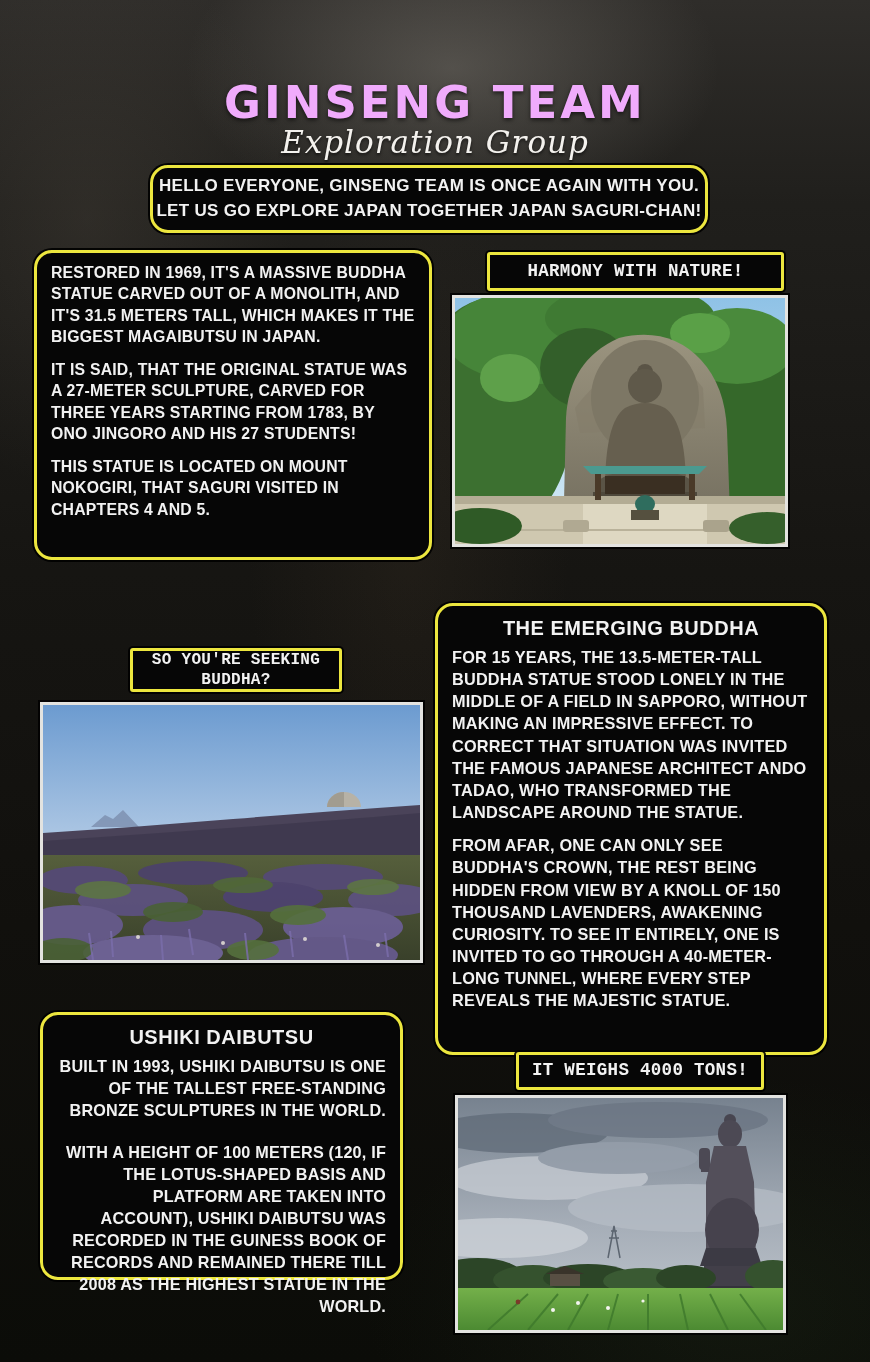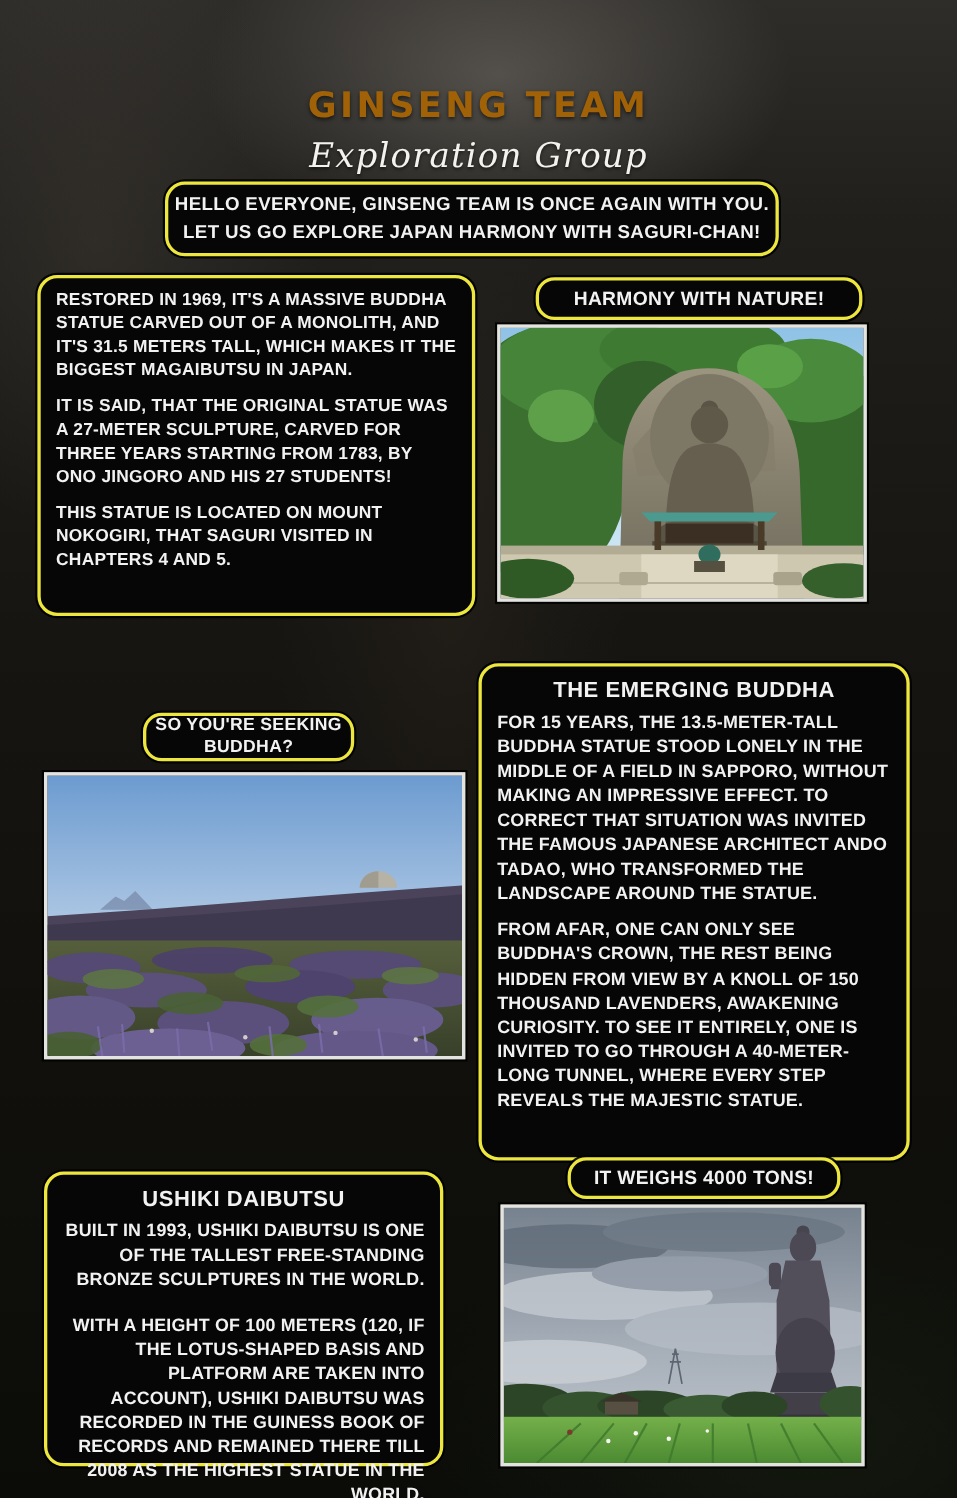--- a/index.html
+++ b/index.html
@@ -14,37 +14,37 @@
       radial-gradient(430px 250px at 52% 5%, rgba(145,140,132,.40), rgba(0,0,0,0) 62%),
       radial-gradient(320px 420px at 10% 16%, rgba(92,84,74,.26), rgba(0,0,0,0) 65%),
       radial-gradient(230px 520px at 47% 40%, rgba(90,72,52,.16), rgba(0,0,0,0) 70%),
       radial-gradient(520px 320px at 85% 96%, rgba(44,64,36,.22), rgba(0,0,0,0) 72%),
       linear-gradient(#2f2d2a 0%, #201f1c 15%, #161512 42%, #11100d 68%, #0b0c08 100%);
   }
   .comic{font-weight:700;letter-spacing:.3px;}
   .page-title{
     position:absolute;left:0;top:76px;width:870px;text-align:center;
     font-family:"DejaVu Sans","Liberation Sans",sans-serif;
-    font-size:32px;font-weight:800;letter-spacing:3px;color:#a16207;
+    font-size:45px;font-weight:800;letter-spacing:3px;color:#f0abfc;
     text-shadow:0 2px 4px rgba(0,0,0,.6);
   }
   .page-subtitle{
     position:absolute;left:0;top:124px;width:870px;text-align:center;
     font-family:"DejaVu Serif","Liberation Serif",serif;font-style:italic;
     font-size:31px;color:#f4f2ee;letter-spacing:1px;
     text-shadow:0 2px 3px rgba(0,0,0,.6);
   }
   .box{
     position:absolute;background:#060606;border:3px solid #ece63e;
     box-shadow:0 0 0 2px rgba(0,0,0,.9);box-sizing:border-box;
   }
   .bubble{border-radius:18px;display:flex;flex-direction:column;justify-content:center;
     text-align:center;font-size:17px;line-height:1.45;}
-  .label{border-radius:17px;display:flex;flex-direction:column;justify-content:center;
-    text-align:center;font-size:17.5px;line-height:1.25;}
+  .label{border-radius:3px;display:flex;flex-direction:column;justify-content:center;
+    text-align:center;font-size:17.5px;line-height:1.25;font-family:Liberation Mono, monospace;}
   .panel{border-radius:18px;padding:9px 14px 12px;}
   .panel-title{text-align:center;font-size:20px;margin:2px 0 6px;letter-spacing:.5px;}
   .body-text{font-size:15.8px;line-height:1.36;margin:0 0 11px;letter-spacing:.2px;}
   .panel-ushiki .body-text{font-size:16.2px;margin-bottom:20px;text-align:right;}
   .photo{
     position:absolute;border:3px solid #e3e3e0;box-shadow:0 0 0 2px rgba(0,0,0,.85);
     box-sizing:border-box;overflow:hidden;background:#777;
   }
   .photo svg{display:block;}
 </style>
@@ -52,21 +52,21 @@
 <body>
 
 <div class="page">
   <div class="bg"></div>
 
   <div class="page-title">GINSENG TEAM</div>
   <div class="page-subtitle">Exploration Group</div>
 
   <div class="box bubble comic" style="left:150px;top:165px;width:558px;height:68px;">
     <div>HELLO EVERYONE, GINSENG TEAM IS ONCE AGAIN WITH YOU.</div>
-    <div>LET US GO EXPLORE JAPAN HARMONY WITH SAGURI-CHAN!</div>
+    <div>LET US GO EXPLORE JAPAN TOGETHER JAPAN SAGURI-CHAN!</div>
   </div>
 
   <div class="box panel comic" style="left:34px;top:250px;width:398px;height:310px;">
     <p class="body-text">RESTORED IN 1969, IT'S A MASSIVE BUDDHA STATUE CARVED OUT OF A MONOLITH, AND IT'S 31.5 METERS TALL, WHICH MAKES IT THE BIGGEST MAGAIBUTSU IN JAPAN.</p>
     <p class="body-text">IT IS SAID, THAT THE ORIGINAL STATUE WAS A 27-METER SCULPTURE, CARVED FOR THREE YEARS STARTING FROM 1783, BY ONO JINGORO AND HIS 27 STUDENTS!</p>
     <p class="body-text">THIS STATUE IS LOCATED ON MOUNT NOKOGIRI, THAT SAGURI VISITED IN CHAPTERS 4 AND 5.</p>
   </div>
 
   <div class="box label comic" style="left:487px;top:252px;width:297px;height:39px;">
     <div>HARMONY WITH NATURE!</div>
@@ -118,21 +118,21 @@
       <ellipse cx="190" cy="206" rx="10" ry="9" fill="#2f6d5e"></ellipse>
       <rect x="176" y="212" width="28" height="10" fill="#55503f"></rect>
 
       <ellipse cx="25" cy="228" rx="42" ry="18" fill="#2f5a26"></ellipse>
       <ellipse cx="312" cy="230" rx="38" ry="16" fill="#355f2b"></ellipse>
       <rect x="108" y="222" width="26" height="12" rx="3" fill="#b0a992"></rect>
       <rect x="248" y="222" width="26" height="12" rx="3" fill="#aaa38c"></rect>
     </svg>
   </div>
 
-  <div class="box label comic" style="left:130px;top:648px;width:192px;height:44px;font-size:16px;">
+  <div class="box label comic" style="left:130px;top:648px;width:212px;height:44px;font-size:16px;">
     <div>SO YOU'RE SEEKING</div>
     <div>BUDDHA?</div>
   </div>
 
   <div class="box panel comic" style="left:435px;top:583px;width:392px;height:452px;margin-top:20px;">
     <div class="panel-title">THE EMERGING BUDDHA</div>
     <p class="body-text" style="font-size:16.3px;">FOR 15 YEARS, THE 13.5-METER-TALL BUDDHA STATUE STOOD LONELY IN THE MIDDLE OF A FIELD IN SAPPORO, WITHOUT MAKING AN IMPRESSIVE EFFECT. TO CORRECT THAT SITUATION WAS INVITED THE FAMOUS JAPANESE ARCHITECT ANDO TADAO, WHO TRANSFORMED THE LANDSCAPE AROUND THE STATUE.</p>
     <p class="body-text" style="font-size:16.3px;">FROM AFAR, ONE CAN ONLY SEE BUDDHA'S CROWN, THE REST BEING HIDDEN FROM VIEW BY A KNOLL OF 150 THOUSAND LAVENDERS, AWAKENING CURIOSITY. TO SEE IT ENTIRELY, ONE IS INVITED TO GO THROUGH A 40-METER-LONG TUNNEL, WHERE EVERY STEP REVEALS THE MAJESTIC STATUE.</p>
   </div>
 
@@ -193,21 +193,21 @@
       </g>
       <g fill="#efeadf" opacity=".8">
         <circle cx="95" cy="232" r="2"></circle>
           <circle cx="180" cy="238" r="2"></circle>
           <circle cx="262" cy="234" r="2"></circle>
           <circle cx="335" cy="240" r="2"></circle>
       </g>
     </svg>
   </div>
 
-  <div class="box panel comic panel-ushiki" style="left:40px;top:1065px;width:363px;height:268px;">
+  <div class="box panel comic panel-ushiki" style="left:40px;top:1012px;width:363px;height:268px;">
     <div class="panel-title">USHIKI DAIBUTSU</div>
     <p class="body-text">BUILT IN 1993, USHIKI DAIBUTSU IS ONE OF THE TALLEST FREE-STANDING BRONZE SCULPTURES IN THE WORLD.</p>
     <p class="body-text">WITH A HEIGHT OF 100 METERS (120, IF THE LOTUS-SHAPED BASIS AND PLATFORM ARE TAKEN INTO ACCOUNT), USHIKI DAIBUTSU WAS RECORDED IN THE GUINESS BOOK OF RECORDS AND REMAINED THERE TILL 2008 AS THE HIGHEST STATUE IN THE WORLD.</p>
   </div>
 
   <div class="box label comic" style="left:516px;top:1052px;width:248px;height:38px;">
     <div>IT WEIGHS 4000 TONS!</div>
   </div>
 
   <div class="photo" style="left:455px;top:1095px;width:331px;height:238px;" role="img" aria-label="Ushiki Daibutsu bronze standing Buddha towering over green crop fields under a cloudy sky">

